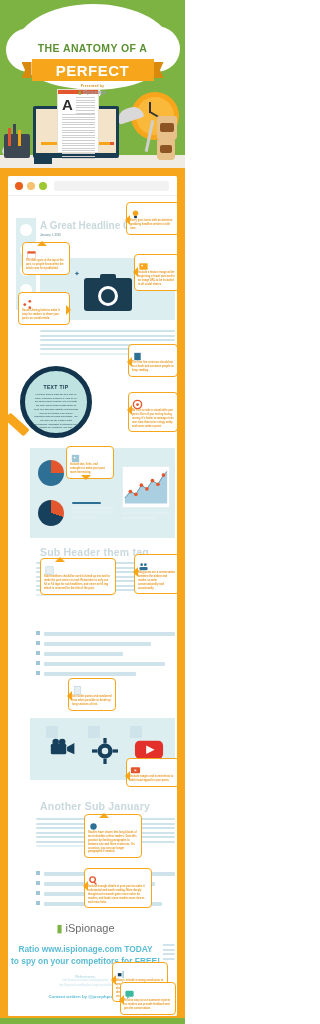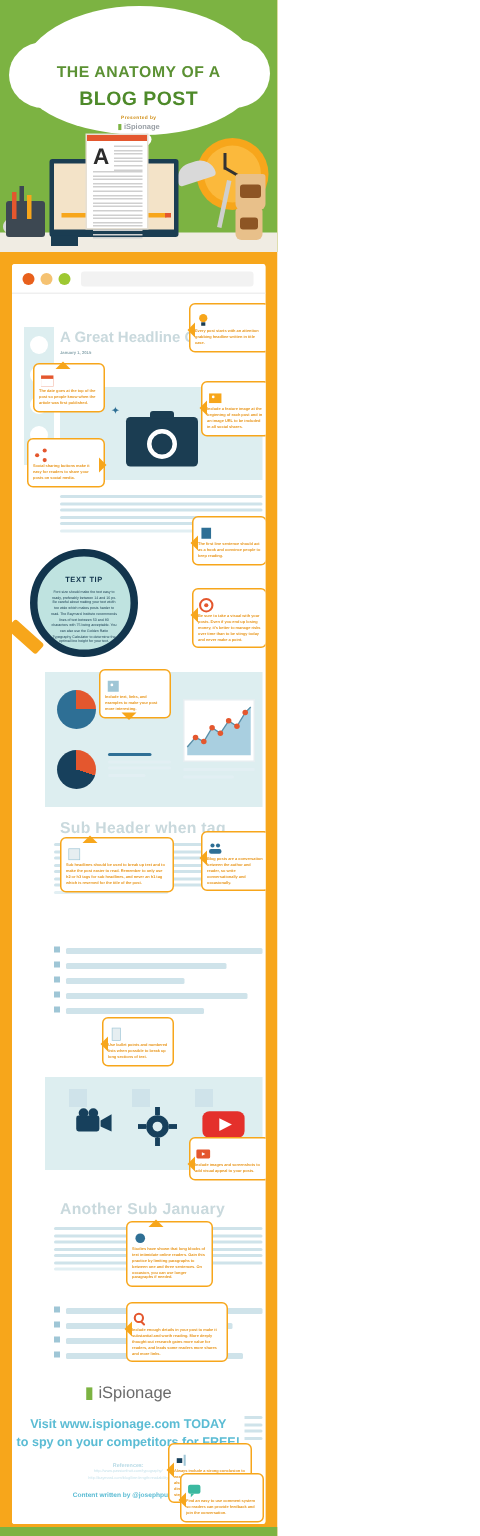--- a/index.html
+++ b/index.html
@@ -130,21 +130,23 @@
 
 <div class="page">
 
   <div class="hero">
     <div class="cloud"></div>
     <div class="bub1"></div>
     <div class="bub2"></div>
 
     <div class="hero-txt">
       <div class="t-line1">THE ANATOMY OF A</div>
-      <div class="t-line2">BLOG POST</div>
+      <div class="ribbon">
+        <span>PERFECT</span>
+      </div>
       <div class="presented">Presented by</div>
       <div class="logo-mini">
         <b>▮</b>
         <span>iSpionage</span>
       </div>
     </div>
 
     <div class="desk">
       <div class="deskline"></div>
 
@@ -371,21 +373,21 @@
         <div class="tail tail-b"></div>
         <div class="cico">
           <svg viewBox="0 0 24 24">
               <rect x="4" y="4" width="16" height="16" fill="#9fc6d6"></rect>
               <circle cx="10" cy="10" r="2" fill="#fff"></circle>
             </svg>
         </div>
         <div class="ctxt">Include text, links, and examples to make your post more interesting.</div>
       </div>
 
-      <h2 class="sub" style="position:absolute; left:28px; top:350px;">Sub Header when tag</h2>
+      <h2 class="sub" style="position:absolute; left:28px; top:350px;">Sub Header them tag</h2>
 
       <div style="position:absolute; left:28px; top:366px; width:139px;">
         <div class="ln"></div>
           <div class="ln"></div>
           <div class="ln"></div>
           <div class="ln"></div>
         <div class="ln"></div>
           <div class="ln"></div>
           <div class="ln"></div>
           <div class="ln lt" style="width:55%"></div>
@@ -576,21 +578,21 @@
       </div>
 
     </div>
 
     <div class="footer" style="position:absolute; left:0; bottom:0; width:155px; height:100px; background:#fff;margin-top:11px;">
       <div class="flogo">
         <b>▮</b>
         <span>iSpionage</span>
       </div>
       <div class="cta">
-        <div>Visit www.ispionage.com TODAY</div>
+        <div>Ratio www.ispionage.com TODAY</div>
         <div>to spy on your competitors for FREE!</div>
       </div>
       <div class="refs-h">References:</div>
       <div class="refs">http://www.passionfruit.com/typography/</div>
       <div class="refs">http://baymard.com/blog/line-length-readability</div>
       <div class="written">Content written by @josephputnam</div>
     </div>
 
   </div>
 

